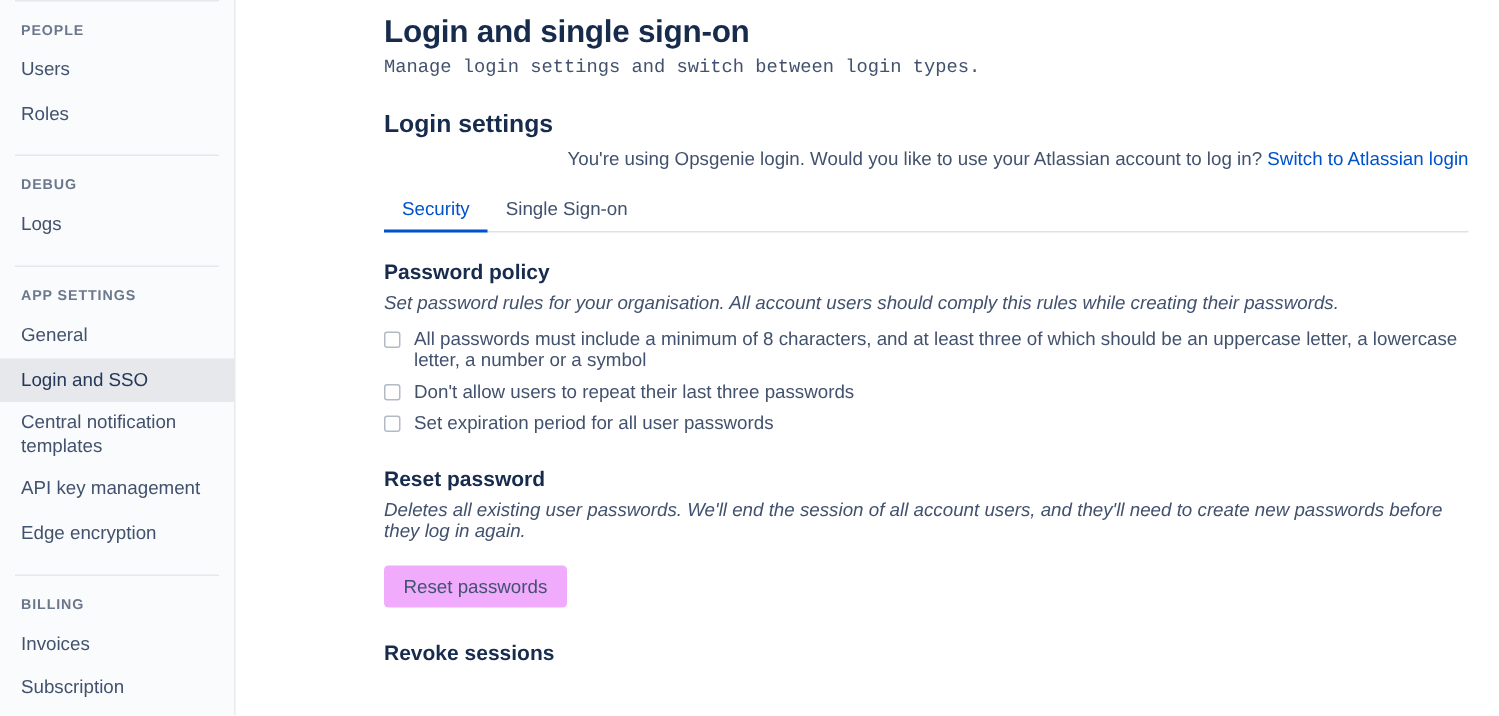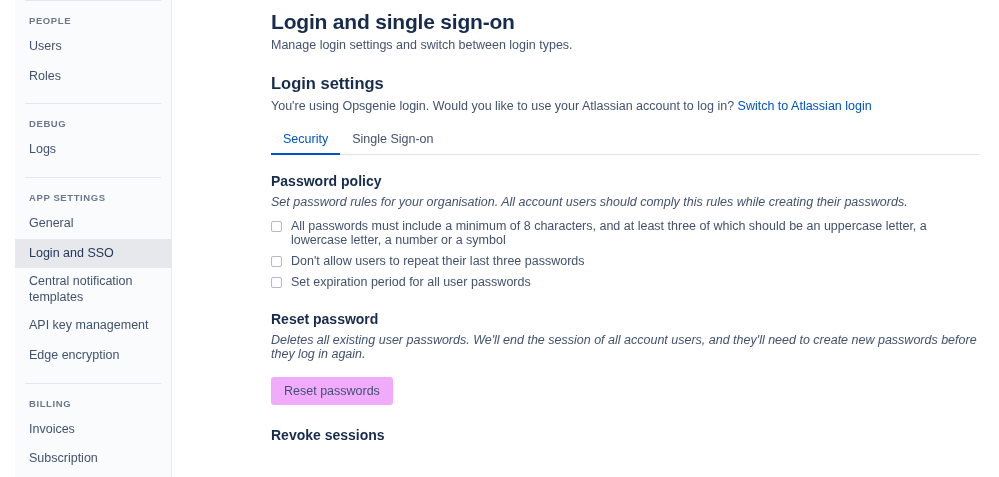--- a/index.html
+++ b/index.html
@@ -6,21 +6,21 @@
   html, body {
     margin: 0; padding: 0;
     width: 999px; height: 477px;
     overflow: hidden;
     background: #ffffff;
     font-family: "Liberation Sans", sans-serif;
     color: #172b4d;
   }
   .app {
     display: flex;
-    width: 999px; height: 477px; padding-left: 15px;
+    width: 999px; height: 477px;
   }
 
   
   .sidebar {
     width: 157px;
     min-width: 157px;
     height: 477px;
     background: #fafbfc;
     border-right: 1px solid #e8eaed;
     padding-top: 0;
@@ -68,31 +68,33 @@
     font-size: 21px;
     font-weight: bold;
     color: #172b4d;
     margin: 4px 0 4px 0;
     letter-spacing: -0.2px;
   }
   .page-subtitle {
     font-size: 12.5px;
     color: #42526e;
     margin-bottom: 22px;
+    font-family: Liberation Mono, monospace;
   }
   h2.section-title {
     font-size: 16.5px;
     font-weight: bold;
     color: #172b4d;
     margin: 22px 0 6px 0;
   }
   .section-desc {
     font-size: 12.5px;
     color: #42526e;
     margin-bottom: 14px;
+    text-align: right;
   }
   a.link {
     color: #0052cc;
     text-decoration: none;
     cursor: pointer;
   }
 
   
   .tabs {
     display: flex;

